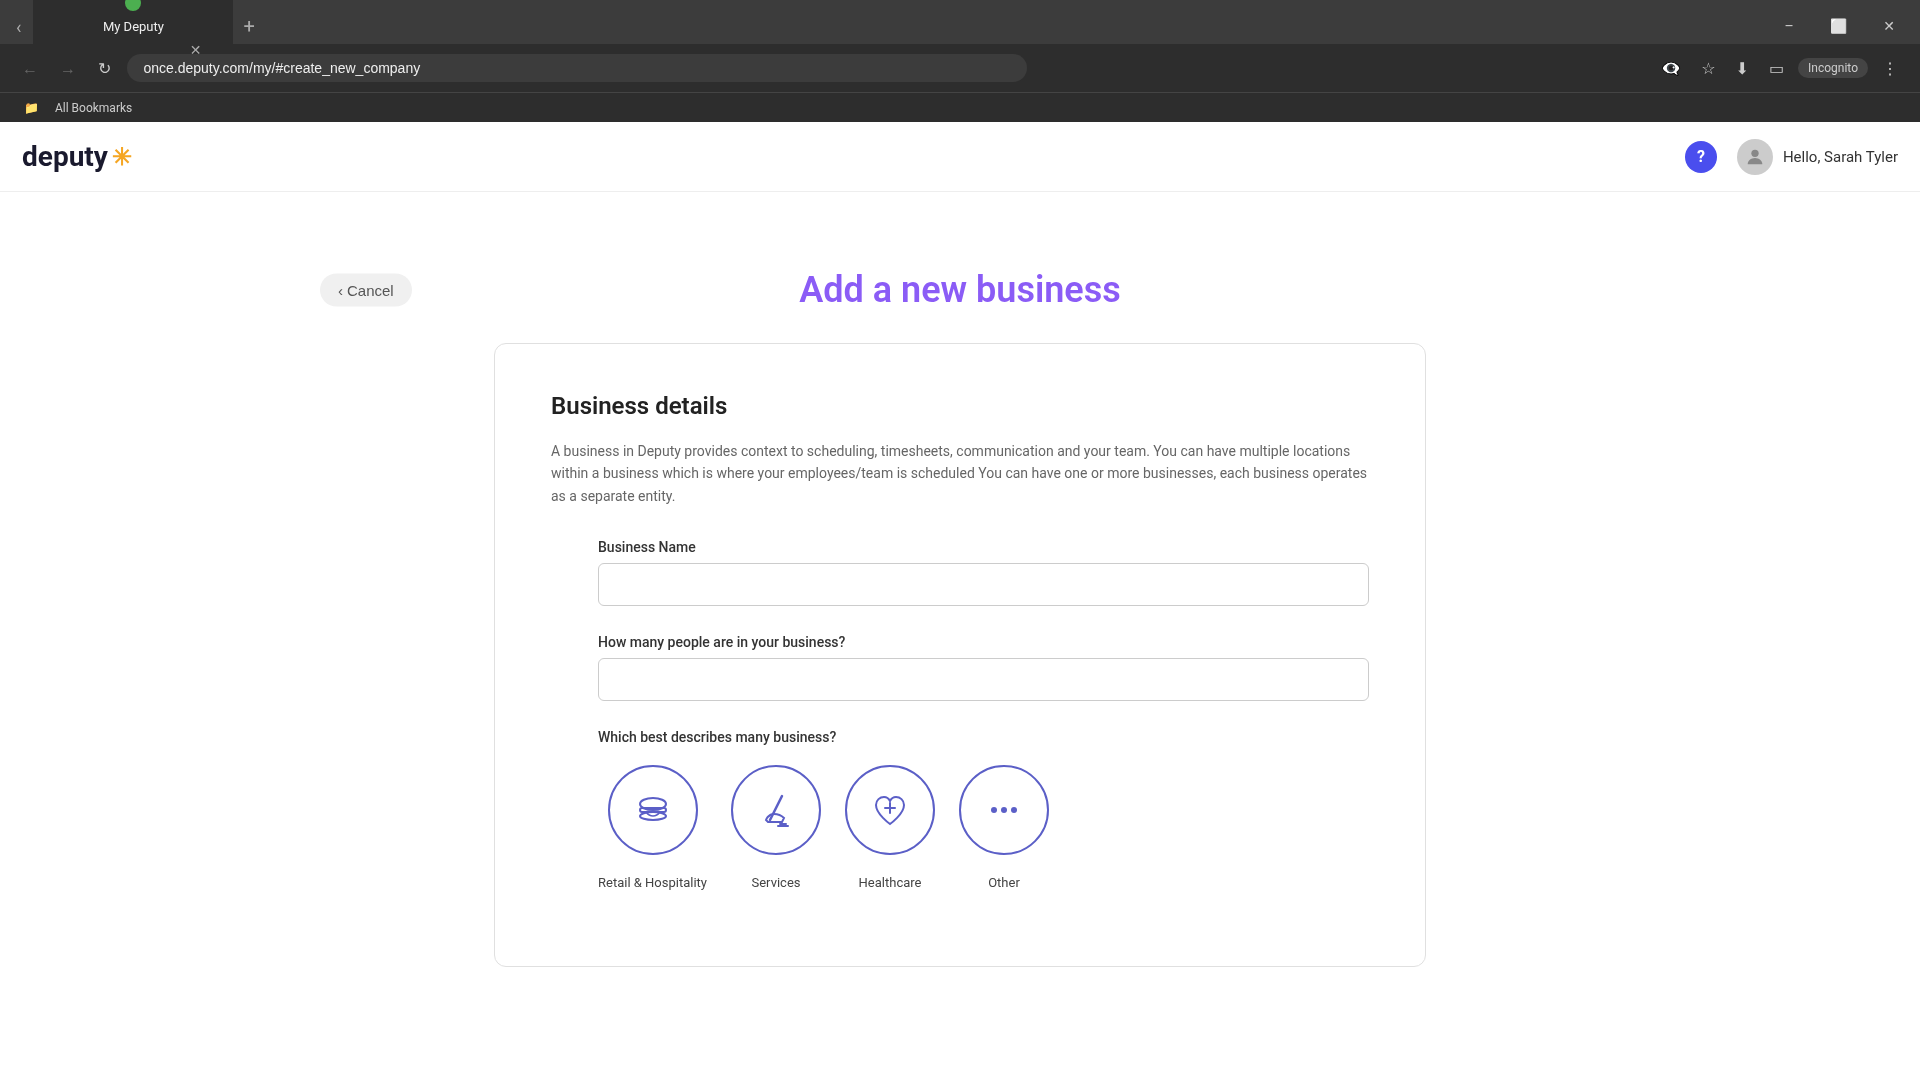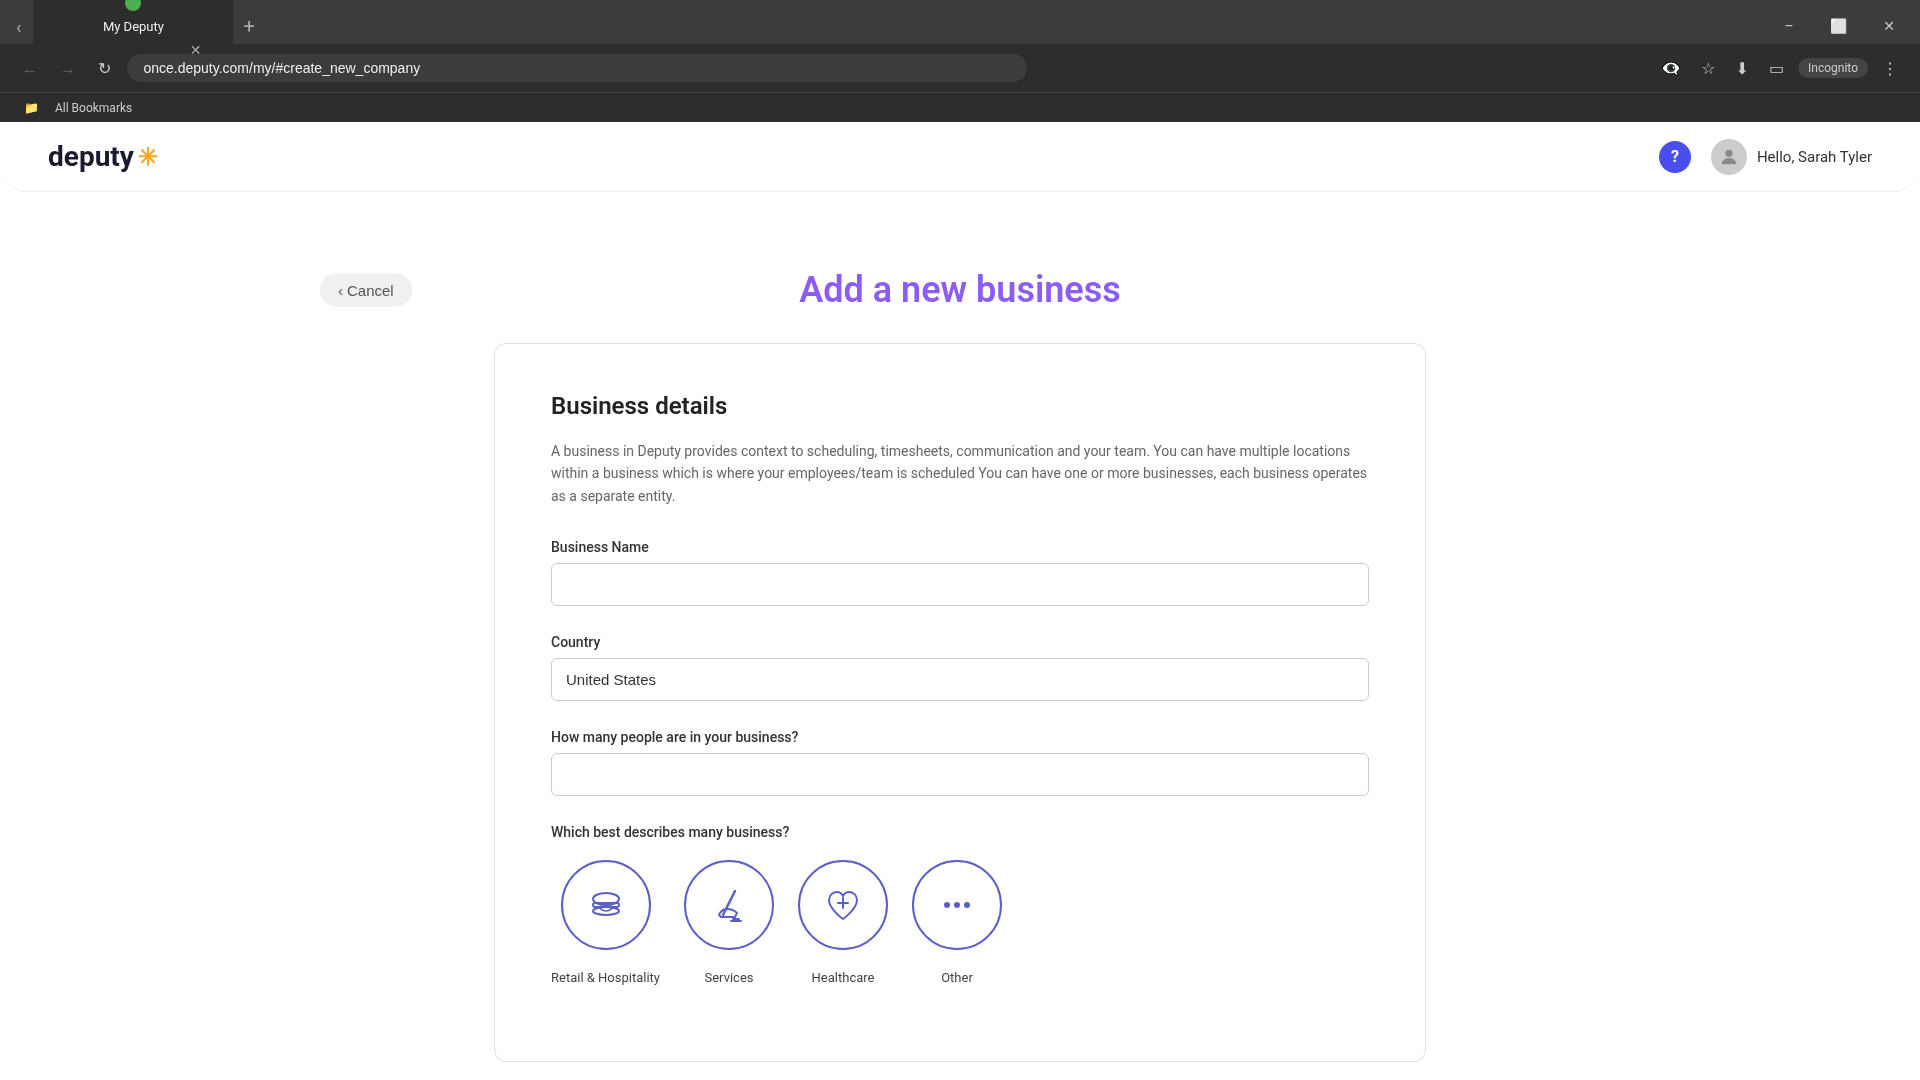--- a/index.html
+++ b/index.html
@@ -138,25 +138,24 @@
     .app-wrapper {
       background: #fff;
       width: 1920px;
       min-height: 938px;
     }
 
     
     .app-header {
       display: flex;
       align-items: center;
-      padding: 0 48px;
+      padding: 0 22px;
       height: 70px;
       border-bottom: 1px solid #eee;
       background: #fff;
-      border-radius: 27px;
     }
     .deputy-logo {
       display: flex;
       align-items: center;
       gap: 4px;
       font-size: 28px;
       font-weight: 700;
       color: #1a1a2e;
       text-decoration: none;
     }
@@ -255,20 +254,21 @@
       margin-bottom: 20px;
     }
     .form-description {
       font-size: 14px;
       color: #666;
       line-height: 1.6;
       margin-bottom: 32px;
     }
     .form-group {
       margin-bottom: 28px;
+      margin-left: 47px;
     }
     .form-label {
       display: block;
       font-size: 14px;
       font-weight: 500;
       color: #333;
       margin-bottom: 8px;
     }
     .form-input {
       width: 100%;
@@ -394,24 +394,20 @@
     <div class="form-card">
 
       <h2 class="form-section-title">Business details</h2>
       <p class="form-description">A business in Deputy provides context to scheduling, timesheets, communication and your team. You can have multiple locations within a business which is where your employees/team is scheduled You can have one or more businesses, each business operates as a separate entity.</p>
 
       <div class="form-group">
         <label class="form-label">Business Name</label>
         <input class="form-input" type="text" value="" style="">
       </div>
 
-      <div class="form-group">
-        <label class="form-label">Country</label>
-        <input class="form-input" type="text" value="United States" style="">
-      </div>
 
       <div class="form-group">
         <label class="form-label">How many people are in your business?</label>
         <input class="form-input" type="text" value="" style="">
       </div>
 
       <div class="form-group business-type-section">
         <div class="business-type-label">Which best describes many business?</div>
         <div class="business-type-options">
 

